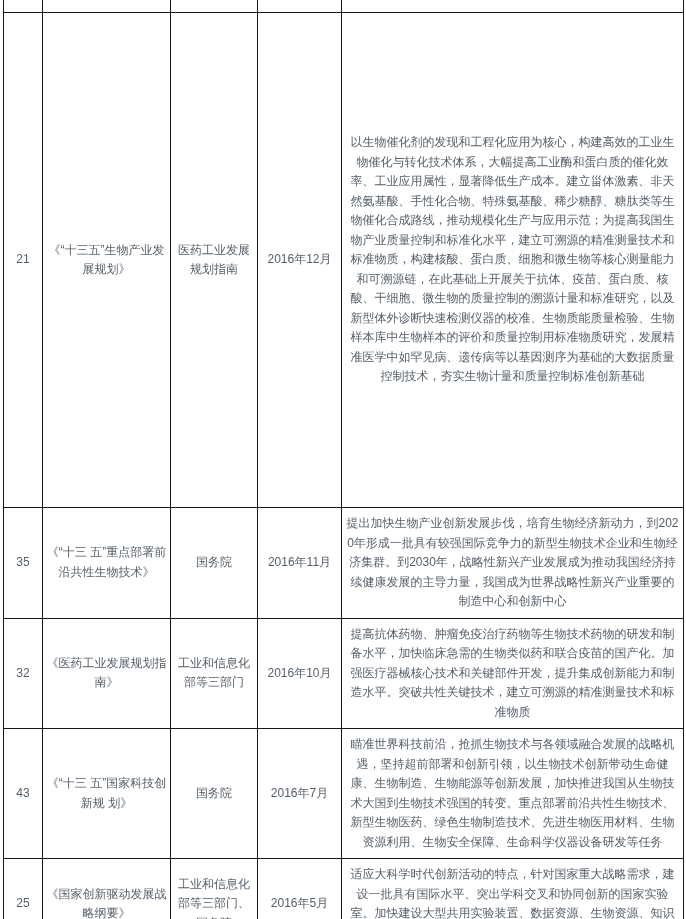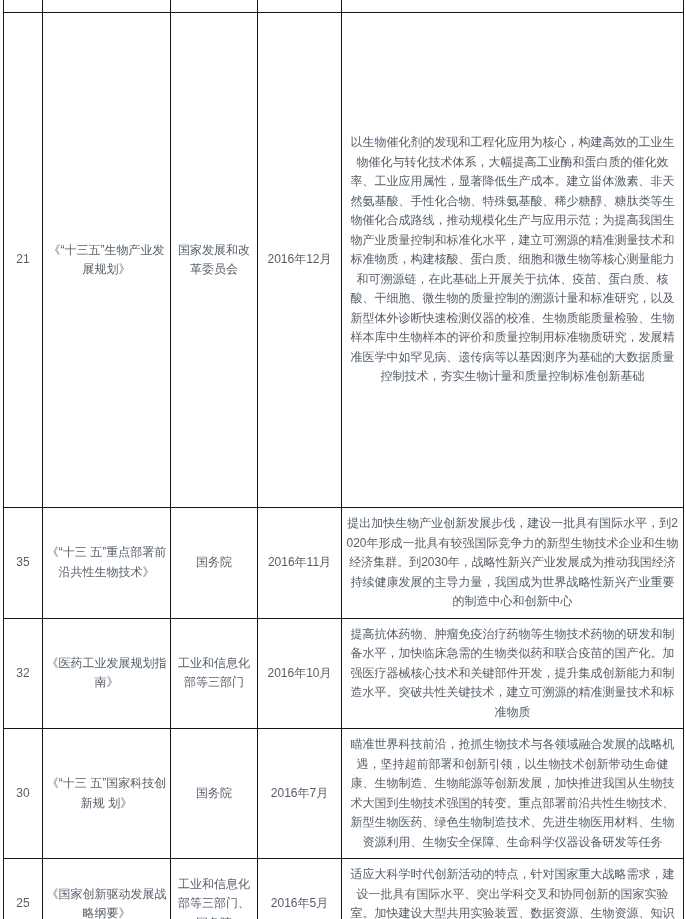--- a/index.html
+++ b/index.html
@@ -69,43 +69,43 @@
     <td></td>
     <td></td>
     <td></td>
     <td></td>
     <td></td>
   </tr>
 
   <tr class="r-21">
     <td class="c-no">21</td>
     <td class="c-name">《“十三五”生物产业发展规划》</td>
-    <td class="c-issuer">国家发展和改革委员会</td>
+    <td class="c-issuer">医药工业发展规划指南</td>
     <td class="c-date">2016年12月</td>
     <td class="c-desc">以生物催化剂的发现和工程化应用为核心，构建高效的工业生物催化与转化技术体系，大幅提高工业酶和蛋白质的催化效率、工业应用属性，显著降低生产成本。建立甾体激素、非天然氨基酸、手性化合物、特殊氨基酸、稀少糖醇、糖肽类等生物催化合成路线，推动规模化生产与应用示范；为提高我国生物产业质量控制和标准化水平，建立可溯源的精准测量技术和标准物质，构建核酸、蛋白质、细胞和微生物等核心测量能力和可溯源链，在此基础上开展关于抗体、疫苗、蛋白质、核酸、干细胞、微生物的质量控制的溯源计量和标准研究，以及新型体外诊断快速检测仪器的校准、生物质能质量检验、生物样本库中生物样本的评价和质量控制用标准物质研究，发展精准医学中如罕见病、遗传病等以基因测序为基础的大数据质量控制技术，夯实生物计量和质量控制标准创新基础</td>
   </tr>
 
   <tr class="r-22">
     <td class="c-no">35</td>
     <td class="c-name">《“十三 五”重点部署前沿共性生物技术》</td>
     <td class="c-issuer">国务院</td>
     <td class="c-date">2016年11月</td>
-    <td class="c-desc">提出加快生物产业创新发展步伐，建设一批具有国际水平，到2020年形成一批具有较强国际竞争力的新型生物技术企业和生物经济集群。到2030年，战略性新兴产业发展成为推动我国经济持续健康发展的主导力量，我国成为世界战略性新兴产业重要的制造中心和创新中心</td>
+    <td class="c-desc">提出加快生物产业创新发展步伐，培育生物经济新动力，到2020年形成一批具有较强国际竞争力的新型生物技术企业和生物经济集群。到2030年，战略性新兴产业发展成为推动我国经济持续健康发展的主导力量，我国成为世界战略性新兴产业重要的制造中心和创新中心</td>
   </tr>
 
   <tr class="r-23">
     <td class="c-no">32</td>
     <td class="c-name">《医药工业发展规划指南》</td>
     <td class="c-issuer">工业和信息化部等三部门</td>
     <td class="c-date">2016年10月</td>
     <td class="c-desc">提高抗体药物、肿瘤免疫治疗药物等生物技术药物的研发和制备水平，加快临床急需的生物类似药和联合疫苗的国产化。加强医疗器械核心技术和关键部件开发，提升集成创新能力和制造水平。突破共性关键技术，建立可溯源的精准测量技术和标准物质</td>
   </tr>
 
   <tr class="r-24">
-    <td class="c-no">30</td>
+    <td class="c-no">43</td>
     <td class="c-name">《“十三 五”国家科技创新规 划》</td>
     <td class="c-issuer">国务院</td>
     <td class="c-date">2016年7月</td>
     <td class="c-desc">瞄准世界科技前沿，抢抓生物技术与各领域融合发展的战略机遇，坚持超前部署和创新引领，以生物技术创新带动生命健康、生物制造、生物能源等创新发展，加快推进我国从生物技术大国到生物技术强国的转变。重点部署前沿共性生物技术、新型生物医药、绿色生物制造技术、先进生物医用材料、生物资源利用、生物安全保障、生命科学仪器设备研发等任务</td>
   </tr>
 
   <tr class="r-25">
     <td class="c-no">25</td>
     <td class="c-name">《国家创新驱动发展战略纲要》</td>
     <td class="c-issuer">工业和信息化部等三部门、国务院</td>

